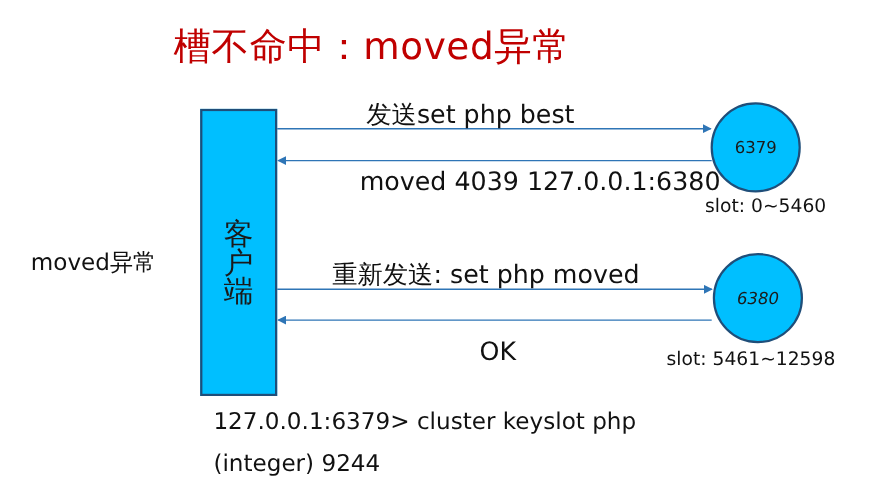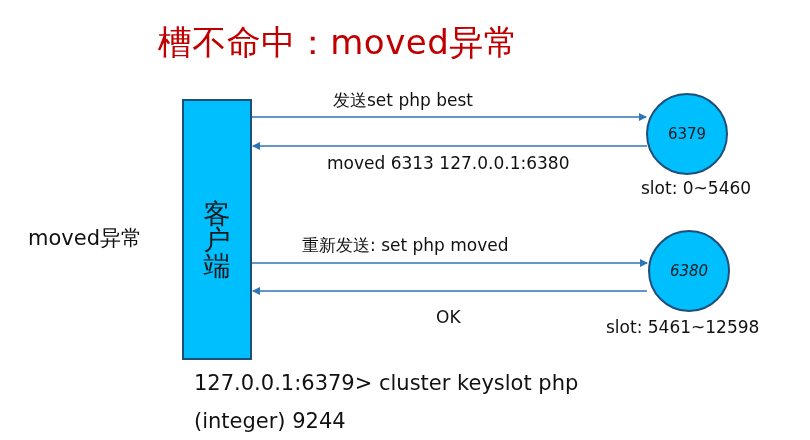--- a/index.html
+++ b/index.html
@@ -11,21 +11,21 @@
   .title { left:0; width:676px; top:20px; text-align:center; font-size:34px; color:#c00000; letter-spacing:0.5px; }
   .side-label { left:28px; top:224px; font-size:21px; color:#111; }
   .client {
     left:182px; top:99px; width:66px; height:257px; background:#00bfff;
     border:2px solid #1f4e79; box-sizing:content-box;
   }
   .client-label {
     position:absolute; left:0; right:0; top:100px; text-align:center; font-size:27px; line-height:26px; color:#1a1a1a;
     white-space:normal; padding:0 8px;
   }
-  .msg { font-size:17px; color:#111; }
+  .msg { font-size:23px; color:#111; }
   .node {
     width:78px; height:78px; border-radius:50%; background:#00bfff; border:2px solid #1f4e79;
     display:flex; align-items:center; justify-content:center; font-size:15px; color:#1a1a1a;
   }
   .slot { font-size:17px; color:#111; }
   .cmd { font-size:21px; color:#111; }
   svg.arrows { position:absolute; left:0; top:0; }
 </style>
 </head>
 <body>
@@ -44,21 +44,21 @@
       <path d="M0,0 L8,4 L0,8 Z" fill="#2e75b6"></path>
     </marker>
   </defs>
   <line x1="252" y1="117" x2="646" y2="117" stroke="#2e75b6" stroke-width="1.3" marker-end="url(#ah)"></line>
   <line x1="647" y1="146" x2="253" y2="146" stroke="#2e75b6" stroke-width="1.3" marker-end="url(#ah)"></line>
   <line x1="252" y1="263" x2="647" y2="263" stroke="#2e75b6" stroke-width="1.3" marker-end="url(#ah)"></line>
   <line x1="647" y1="291" x2="253" y2="291" stroke="#2e75b6" stroke-width="1.3" marker-end="url(#ah)"></line>
 </svg>
 
 <div class="abs msg" style="left:333px; top:89px;">发送set php best</div>
-<div class="abs msg" style="left:327px; top:153px;">moved 6313 127.0.0.1:6380</div>
+<div class="abs msg" style="left:327px; top:153px;">moved 4039 127.0.0.1:6380</div>
 <div class="abs msg" style="left:302px; top:234px;">重新发送: set php moved</div>
 <div class="abs msg" style="left:436px; top:307px;">OK</div>
 
 <div class="abs node" style="left:646px; top:93px;">
   <span>6379</span>
 </div>
 <div class="abs slot" style="left:641px; top:178px;">slot: 0~5460</div>
 
 <div class="abs node" style="left:648px; top:230px;font-style:italic;">
   <span>6380</span>

